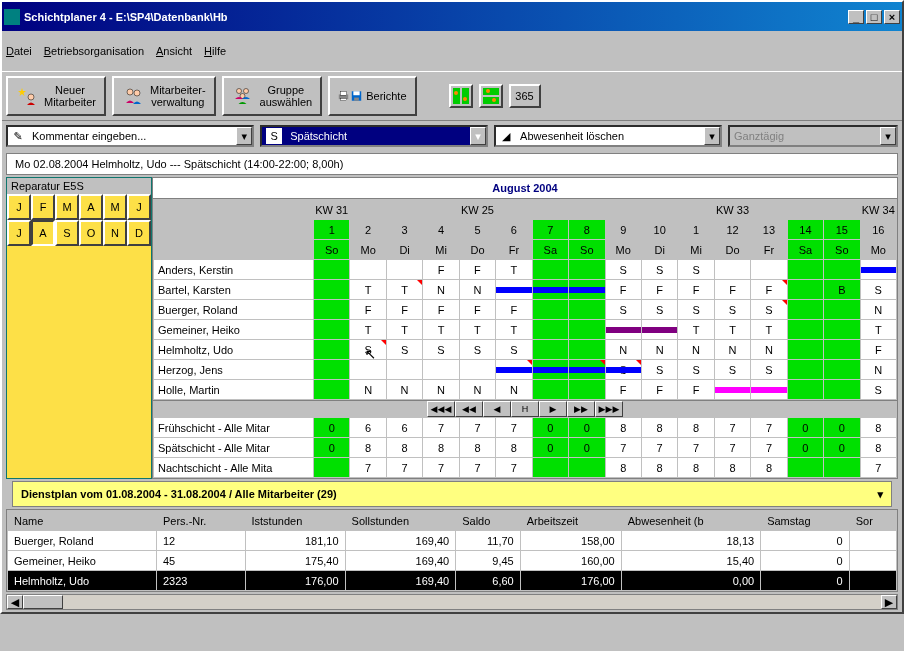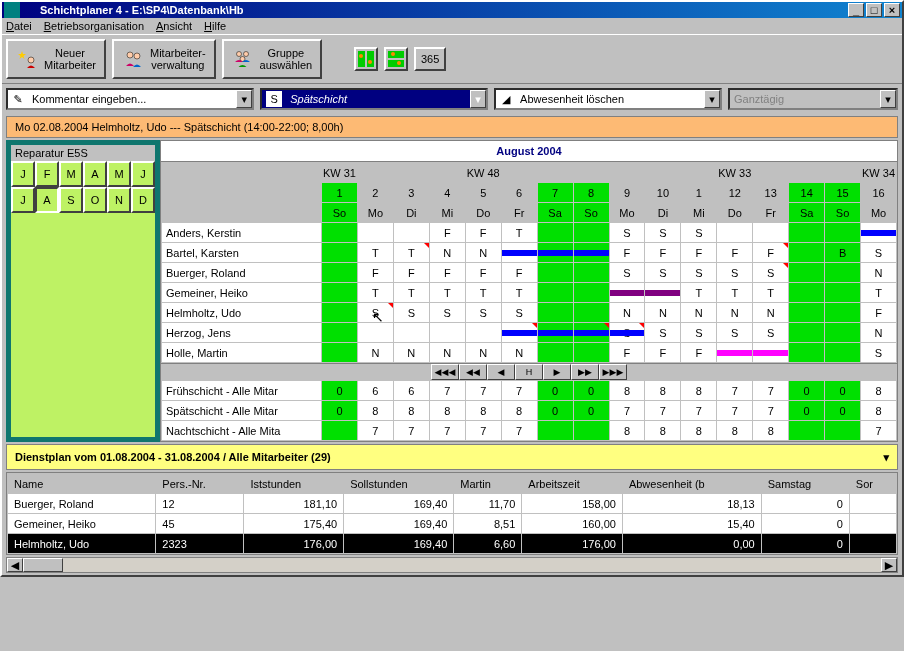--- a/index.html
+++ b/index.html
@@ -1,59 +1,59 @@
 <!DOCTYPE html>
 <html><head>
 <meta charset="utf-8">
 <style>
 * { margin: 0; padding: 0; box-sizing: border-box; font-family: Arial, sans-serif; font-size: 11px; }
 body { background: #c0c0c0; width: 904px; height: 651px; overflow: hidden; }
 .window { border: 2px solid #c0c0c0; border-top-color: #fff; border-left-color: #fff; border-right-color: #404040; border-bottom-color: #404040; }
-.titlebar { background: linear-gradient(to right, #000080, #1084d0); color: #fff; height: 16px; display: flex; align-items: center; padding: 0 2px; gap: 16px; }
+.titlebar { background: linear-gradient(to right, #000080, #1084d0); color: #fff; height: 29px; display: flex; align-items: center; padding: 0 2px; }
 .titlebar .icon { width: 16px; height: 16px; background: #008080; margin-right: 4px; }
 .titlebar .title { flex: 1; font-weight: bold; }
 .titlebar .btns { display: flex; gap: 2px; }
 .titlebar .btn { width: 16px; height: 14px; background: #c0c0c0; border: 1px solid #fff; border-right-color: #404040; border-bottom-color: #404040; text-align: center; line-height: 12px; color: #000; font-weight: bold; cursor: pointer; }
-.menubar { display: flex; background: #c0c0c0; padding: 2px 4px; gap: 12px; }
+.menubar { display: flex; background: #c0c0c0; padding: 14px 4px; gap: 12px; }
 .menubar span { cursor: pointer; }
 .menubar span u { text-decoration: underline; }
 .toolbar { display: flex; background: #c0c0c0; padding: 4px; gap: 6px; align-items: center; border-top: 1px solid #fff; }
 .tb-btn { display: flex; align-items: center; gap: 4px; background: #c0c0c0; border: 2px solid; border-color: #fff #404040 #404040 #fff; padding: 18px 8px; cursor: pointer; height: 38px; }
 .tb-icon { width: 24px; height: 24px; display: flex; align-items: center; justify-content: center; }
 .tb-icon svg { width: 20px; height: 20px; }
 .tb-label { text-align: center; line-height: 12px; }
 .tb-sm { width: 24px; height: 24px; border: 2px solid; border-color: #fff #404040 #404040 #fff; background: #c0c0c0; display: flex; align-items: center; justify-content: center; cursor: pointer; }
 .combo-row { display: flex; background: #c0c0c0; padding: 4px; gap: 6px; align-items: center; border-top: 1px solid #808080; }
 .combo { display: flex; align-items: center; background: #fff; border: 2px inset #808080; height: 22px; flex: 1; }
 .combo .ico { width: 20px; text-align: center; }
 .combo input { border: none; background: transparent; flex: 1; padding: 0 4px; outline: none; }
 .combo .dd { width: 16px; height: 100%; background: #c0c0c0; border: 1px solid; border-color: #fff #404040 #404040 #fff; text-align: center; line-height: 16px; cursor: pointer; }
 .combo.blue { background: #000080; color: #fff; }
 .combo.blue .badge { background: #fff; color: #000; width: 16px; height: 16px; text-align: center; line-height: 16px; margin: 0 4px; }
 .combo.disabled input { color: #808080; }
-.statusline { background: #fdba74; padding: 4px 8px; border: 1px solid #808080; margin: 2px 4px; }
+.statusline { background: #ffffff; padding: 4px 8px; border: 1px solid #808080; margin: 2px 4px; }
 .main { display: flex; margin: 0 4px; }
-.monthsel { background: #bef264; border: 5px solid #0f766e; }
+.monthsel { background: #fde047; border: 1px solid #0f766e; }
 .monthsel .label { padding: 2px 4px; background: #c0c0c0; }
 .monthsel .months { display: grid; grid-template-columns: repeat(6, 24px); }
 .monthsel .months div { border: 2px solid; border-color: #fff #404040 #404040 #fff; height: 26px; text-align: center; line-height: 22px; cursor: pointer; }
 .monthsel .months div.sel { border-color: #404040 #fff #fff #404040; }
 .grid-area { flex: 1; background: #fff; border: 1px solid #808080; overflow: hidden; position: relative; }
 .grid-header { text-align: center; color: #000080; font-weight: bold; padding: 4px; border-bottom: 1px solid #808080; background: #fff; }
 table.grid { border-collapse: collapse; width: 100%; table-layout: fixed; }
 table.grid th, table.grid td { border: 1px solid #c0c0c0; text-align: center; height: 20px; padding: 0; font-weight: normal; background: #fff; }
 table.grid .namecol { text-align: left; padding-left: 4px; width: 160px; }
 table.grid .kw { background: #c0c0c0; }
 table.grid .wknd { background: #00e000; }
 table.grid .daynum { background: #c0c0c0; }
 table.grid .daynum.wknd { background: #00e000; }
 .bar { position: absolute; height: 6px; top: 50%; transform: translateY(-50%); }
 .nav-btns { display: flex; justify-content: center; background: #c0c0c0; border-top: 1px solid #808080; }
 .nav-btns div { width: 28px; height: 16px; border: 1px solid; border-color: #fff #404040 #404040 #fff; text-align: center; line-height: 14px; cursor: pointer; font-size: 9px; }
-.summary-title { background: #ffff80; padding: 6px 8px; font-weight: bold; margin: 2px 4px; border: 1px solid #808080; }
+.summary-title { background: #ffff80; padding: 6px 8px; font-weight: bold; margin: 2px 10px; border: 1px solid #808080; }
 .summary-table { margin: 0 4px; background: #fff; border: 1px solid #808080; }
 .summary-table table { border-collapse: collapse; width: 100%; }
 .summary-table th, .summary-table td { border: 1px solid #c0c0c0; padding: 2px 6px; text-align: left; height: 20px; }
 .summary-table th { background: #c0c0c0; font-weight: normal; }
 .summary-table .num { text-align: right; }
 .summary-table tr.sel td { background: #000; color: #fff; }
 .redtri { position: absolute; width: 0; height: 0; border-left: 5px solid transparent; border-top: 5px solid #ff0000; }
 .scrollbar { background: #c0c0c0; border: 1px solid #808080; }
 .scrollbar.h { height: 16px; margin: 2px 4px; display: flex; }
 .scrollbar .arrow { width: 16px; height: 14px; background: #c0c0c0; border: 1px solid; border-color: #fff #404040 #404040 #fff; text-align: center; line-height: 12px; cursor: pointer; }
@@ -111,20 +111,35 @@
             <circle cx="5" cy="5" r="2.5" fill="#ffccaa" stroke="#000" stroke-width="0.5"></circle>
             <circle cx="12" cy="5" r="2.5" fill="#ffccaa" stroke="#000" stroke-width="0.5"></circle>
             <circle cx="8.5" cy="10" r="2.5" fill="#ffccaa" stroke="#000" stroke-width="0.5"></circle>
             <path d="M1 13 Q5 9 9 13" fill="#cc0066"></path>
             <path d="M8 13 Q12 9 16 13" fill="#0066cc"></path>
             <path d="M4.5 18 Q8.5 14 12.5 18" fill="#009900"></path>
           </svg>
       </div>
       <div class="tb-label">Gruppe<br>auswählen</div>
     </div>
+    <div class="tb-btn">
+      <div class="tb-icon" style="display:flex;gap:2px">
+        <svg viewBox="0 0 14 14" width="14" height="14">
+            <rect x="1" y="5" width="12" height="6" fill="#888"></rect>
+            <rect x="3" y="1" width="8" height="5" fill="#fff" stroke="#000" stroke-width="0.5"></rect>
+            <rect x="3" y="10" width="8" height="3" fill="#fff" stroke="#000" stroke-width="0.5"></rect>
+          </svg>
+        <svg viewBox="0 0 14 14" width="14" height="14">
+            <rect x="1" y="1" width="12" height="12" fill="#0066cc"></rect>
+            <rect x="3" y="1" width="8" height="5" fill="#fff"></rect>
+            <rect x="4" y="9" width="6" height="4" fill="#888"></rect>
+          </svg>
+      </div>
+      <div class="tb-label">Berichte</div>
+    </div>
     <div style="width:20px"></div>
     <div class="tb-sm">
       <svg width="16" height="16">
           <rect x="0" y="0" width="7" height="16" fill="#00cc00"></rect>
           <rect x="9" y="0" width="7" height="16" fill="#00cc00"></rect>
           <circle cx="3" cy="5" r="2" fill="#ff8800"></circle>
           <circle cx="12" cy="11" r="2" fill="#ff8800"></circle>
         </svg>
     </div>
     <div class="tb-sm">
@@ -139,21 +154,21 @@
   </div>
 
   <div class="combo-row">
     <div class="combo" style="flex:1.2">
       <span class="ico">✎</span>
       <input value="Kommentar eingeben..." style="">
       <div class="dd">▾</div>
     </div>
     <div class="combo blue" style="flex:1.1">
       <span class="badge">S</span>
-      <input style="color: rgb(255, 255, 255); font-style: italic;" value="Spätschicht">
+      <input style="color: rgb(255, 255, 255);" value="Spätschicht">
       <div class="dd">▾</div>
     </div>
     <div class="combo" style="flex:1.1">
       <span class="ico">◢</span>
       <input value="Abwesenheit löschen" style="">
       <div class="dd">▾</div>
     </div>
     <div class="combo disabled" style="flex:0.7;background:#c0c0c0">
       <input disabled="" value="Ganztägig" style="">
       <div class="dd">▾</div>
@@ -180,21 +195,21 @@
           <div>D</div>
         </div>
     </div>
     <div class="grid-area">
       <div class="grid-header">August 2004</div>
       <table class="grid" id="schedule-grid">
           <tbody>
             <tr>
               <th class="namecol kw" rowspan="3"></th>
               <th class="kw" colspan="1">KW 31</th>
-              <th class="kw" colspan="7">KW 48</th>
+              <th class="kw" colspan="7">KW 25</th>
               <th class="kw" colspan="7">KW 33</th>
               <th class="kw" colspan="1">KW 34</th>
             </tr>
             <tr>
               <th class="daynum wknd">1</th>
               <th class="daynum ">2</th>
               <th class="daynum ">3</th>
               <th class="daynum ">4</th>
               <th class="daynum ">5</th>
               <th class="daynum ">6</th>
@@ -482,21 +497,21 @@
     <span style="float:right;cursor:pointer">▾</span>
   </div>
   <div class="summary-table">
     <table id="summary-tbl">
         <tbody>
           <tr>
             <th>Name</th>
             <th>Pers.-Nr.</th>
             <th>Iststunden</th>
             <th>Sollstunden</th>
-            <th>Martin</th>
+            <th>Saldo</th>
             <th>Arbeitszeit</th>
             <th>Abwesenheit (b</th>
             <th>Samstag</th>
             <th>Sor</th>
           </tr>
         </tbody>
         <tbody>
           <tr class="">
             <td class="">Buerger, Roland</td>
             <td class="">12</td>
@@ -508,21 +523,21 @@
             <td class="num">0</td>
             <td class=""></td>
           </tr>
         </tbody>
         <tbody>
           <tr class="">
             <td class="">Gemeiner, Heiko</td>
             <td class="">45</td>
             <td class="num">175,40</td>
             <td class="num">169,40</td>
-            <td class="num">8,51</td>
+            <td class="num">9,45</td>
             <td class="num">160,00</td>
             <td class="num">15,40</td>
             <td class="num">0</td>
             <td class=""></td>
           </tr>
         </tbody>
         <tbody>
           <tr class="sel">
             <td class="">Helmholtz, Udo</td>
             <td class="">2323</td>

